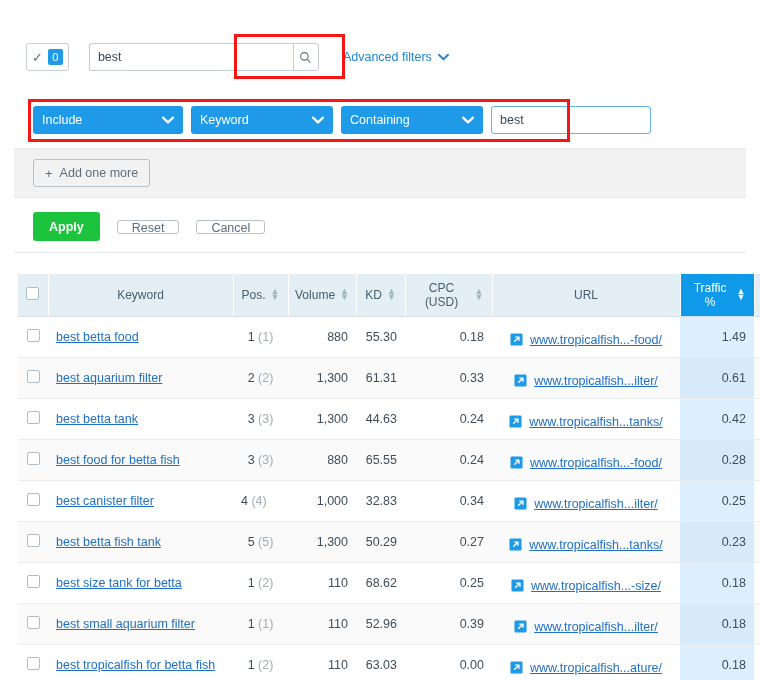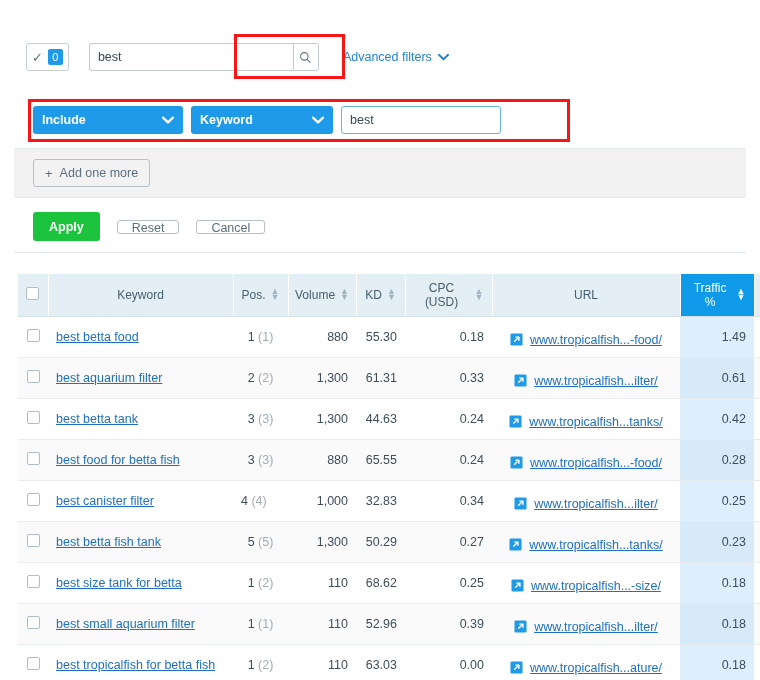--- a/index.html
+++ b/index.html
@@ -80,21 +80,20 @@
   }
   .filter-row {
     position: absolute; left: 19px; top: 13px;
     display: flex; align-items: center; gap: 8px;
   }
   .fdrop {
     height: 28px; background: #1f9ae9; color: #ffffff; border: none; border-radius: 3px;
     display: flex; align-items: center; justify-content: space-between;
     padding: 0 9px; font-size: 12.5px; cursor: pointer; gap: 10px;
     font-family: "Liberation Sans", sans-serif;
-    font-weight: bold;
   }
   .fdrop .chev { font-size: 11px; }
   .fdrop.w1 { width: 150px; }
   .fdrop.w2 { width: 142px; }
   .fdrop.w3 { width: 142px; }
   .fval {
     width: 160px; height: 28px; border: 1px solid #62b4ea; border-radius: 3px;
     padding: 0 8px; font-size: 12.5px; color: #3a4a57; outline: none;
     font-family: "Liberation Sans", sans-serif; background: #fff;
   }
@@ -194,20 +193,26 @@
 
     <div class="filter-row">
       <div class="fdrop w1">
         <span>Include</span>
         <svg class="chev" width="12" height="8" viewBox="0 0 12 8">
           <path d="M1 1.6 L6 6.4 L11 1.6" fill="none" stroke="#ffffff" stroke-width="2.2" stroke-linecap="round" stroke-linejoin="round"></path>
         </svg>
       </div>
       <div class="fdrop w2">
         <span>Keyword</span>
+        <svg class="chev" width="12" height="8" viewBox="0 0 12 8">
+          <path d="M1 1.6 L6 6.4 L11 1.6" fill="none" stroke="#ffffff" stroke-width="2.2" stroke-linecap="round" stroke-linejoin="round"></path>
+        </svg>
+      </div>
+      <div class="fdrop w3">
+        <span>Containing</span>
         <svg class="chev" width="12" height="8" viewBox="0 0 12 8">
           <path d="M1 1.6 L6 6.4 L11 1.6" fill="none" stroke="#ffffff" stroke-width="2.2" stroke-linecap="round" stroke-linejoin="round"></path>
         </svg>
       </div>
       <input class="fval" type="text" value="best" style="">
     </div>
 
     <div class="addmore-band">
       <div class="btn-addmore">
         <span class="plus">+</span>

